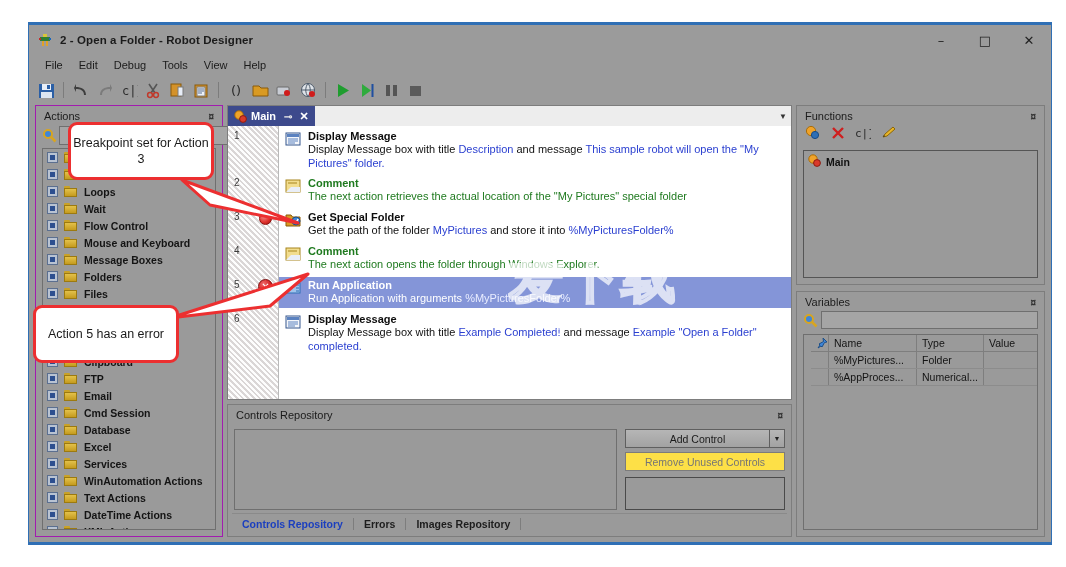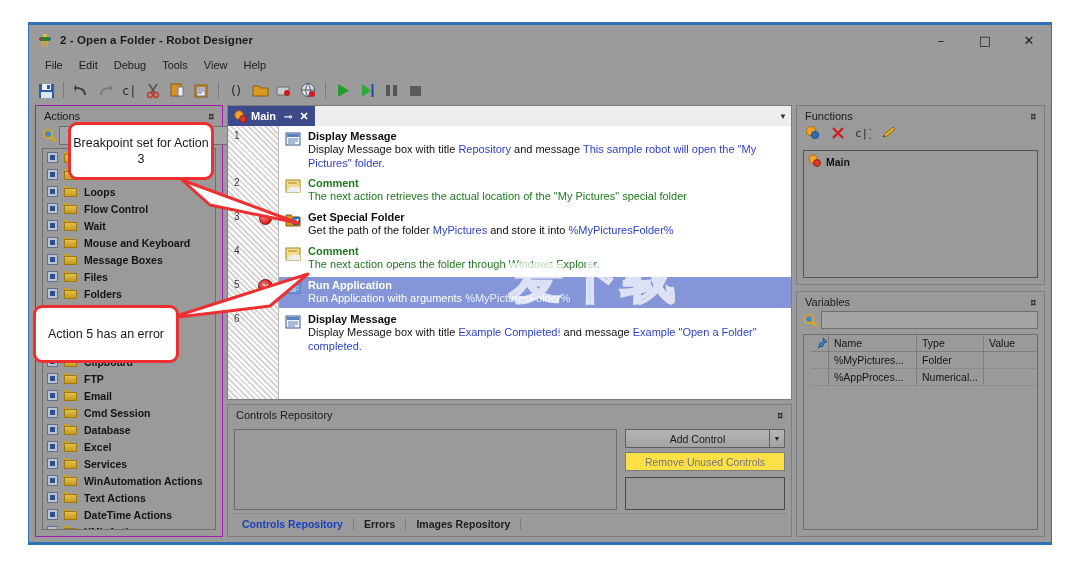--- a/index.html
+++ b/index.html
@@ -323,56 +323,56 @@
                 <i></i>
               </span>
               <span class="folder"></span>
               <span class="tree-label">Loops</span>
             </div>
             <div class="tree-row">
               <span class="tree-exp">
                 <i></i>
               </span>
               <span class="folder"></span>
+              <span class="tree-label">Wait</span>
+            </div>
+            <div class="tree-row">
+              <span class="tree-exp">
+                <i></i>
+              </span>
+              <span class="folder"></span>
               <span class="tree-label">Flow Control</span>
             </div>
             <div class="tree-row">
               <span class="tree-exp">
                 <i></i>
               </span>
               <span class="folder"></span>
-              <span class="tree-label">Wait</span>
-            </div>
-            <div class="tree-row">
-              <span class="tree-exp">
-                <i></i>
-              </span>
-              <span class="folder"></span>
               <span class="tree-label">Mouse and Keyboard</span>
             </div>
             <div class="tree-row">
               <span class="tree-exp">
                 <i></i>
               </span>
               <span class="folder"></span>
               <span class="tree-label">Message Boxes</span>
             </div>
             <div class="tree-row">
               <span class="tree-exp">
                 <i></i>
               </span>
               <span class="folder"></span>
+              <span class="tree-label">Folders</span>
+            </div>
+            <div class="tree-row">
+              <span class="tree-exp">
+                <i></i>
+              </span>
+              <span class="folder"></span>
               <span class="tree-label">Files</span>
-            </div>
-            <div class="tree-row">
-              <span class="tree-exp">
-                <i></i>
-              </span>
-              <span class="folder"></span>
-              <span class="tree-label">Folders</span>
             </div>
             <div class="tree-row">
               <span class="tree-exp">
                 <i></i>
               </span>
               <span class="folder"></span>
               <span class="tree-label">Compression</span>
             </div>
             <div class="tree-row">
               <span class="tree-exp">
@@ -503,21 +503,21 @@
             </div>
             <div class="steps" id="steps">
                 <div class="step" style="top: 2px;">
                   <span class="step-ico"><svg width="16" height="16" viewBox="0 0 16 16">
                       <rect x="1" y="2" width="14" height="12" fill="#f4f6fa" stroke="#35568e"></rect>
                       <rect x="2" y="3" width="12" height="3" fill="#5b82c0"></rect>
                       <path d="M3 8h10M3 10h10M3 12h7" stroke="#5b82c0" stroke-width="1.2"></path>
                     </svg></span>
                   <div class="step-body">
                     <div class="step-title">Display Message</div>
-                    <div class="step-desc"><span>Display Message box with title </span><span class="v">Repository</span><span> and message </span><span class="v">This sample robot will open the "My Pictures" folder.</span></div>
+                    <div class="step-desc"><span>Display Message box with title </span><span class="v">Description</span><span> and message </span><span class="v">This sample robot will open the "My Pictures" folder.</span></div>
                   </div>
                 </div>
                 <div class="step" style="top: 49px;">
                   <span class="step-ico"><svg width="16" height="16" viewBox="0 0 16 16">
                       <rect x="1" y="2" width="14" height="12" fill="#f2dd8e" stroke="#a8861f"></rect>
                       <path d="M1 14 L6 9 L15 9 L15 14 Z" fill="#e9eef7"></path>
                       <path d="M3 5h9" stroke="#a8861f"></path>
                     </svg></span>
                   <div class="step-body">
                     <div class="step-title cmt">Comment</div>

